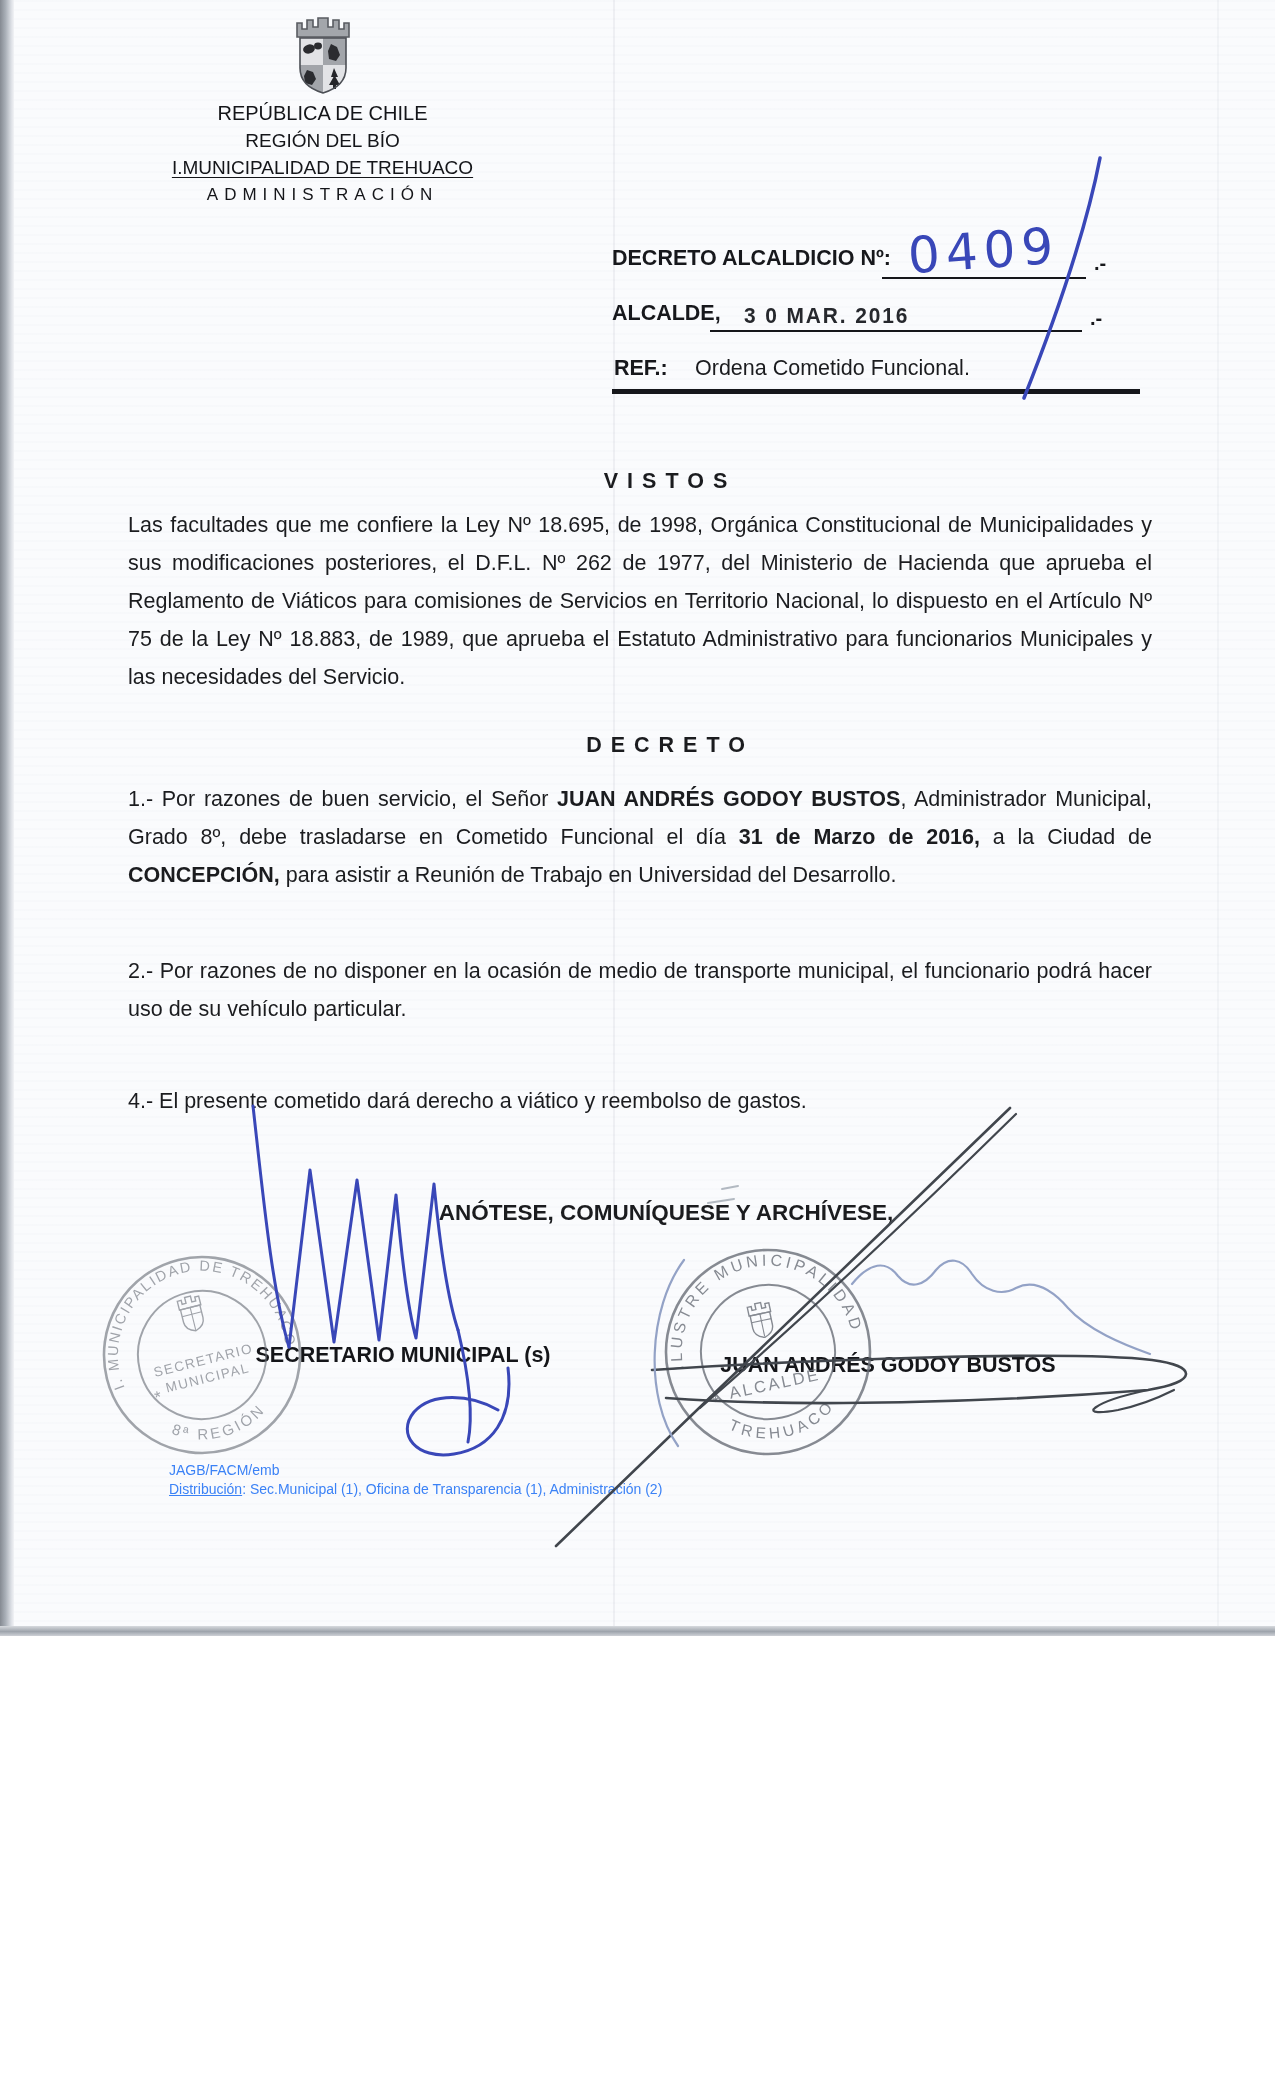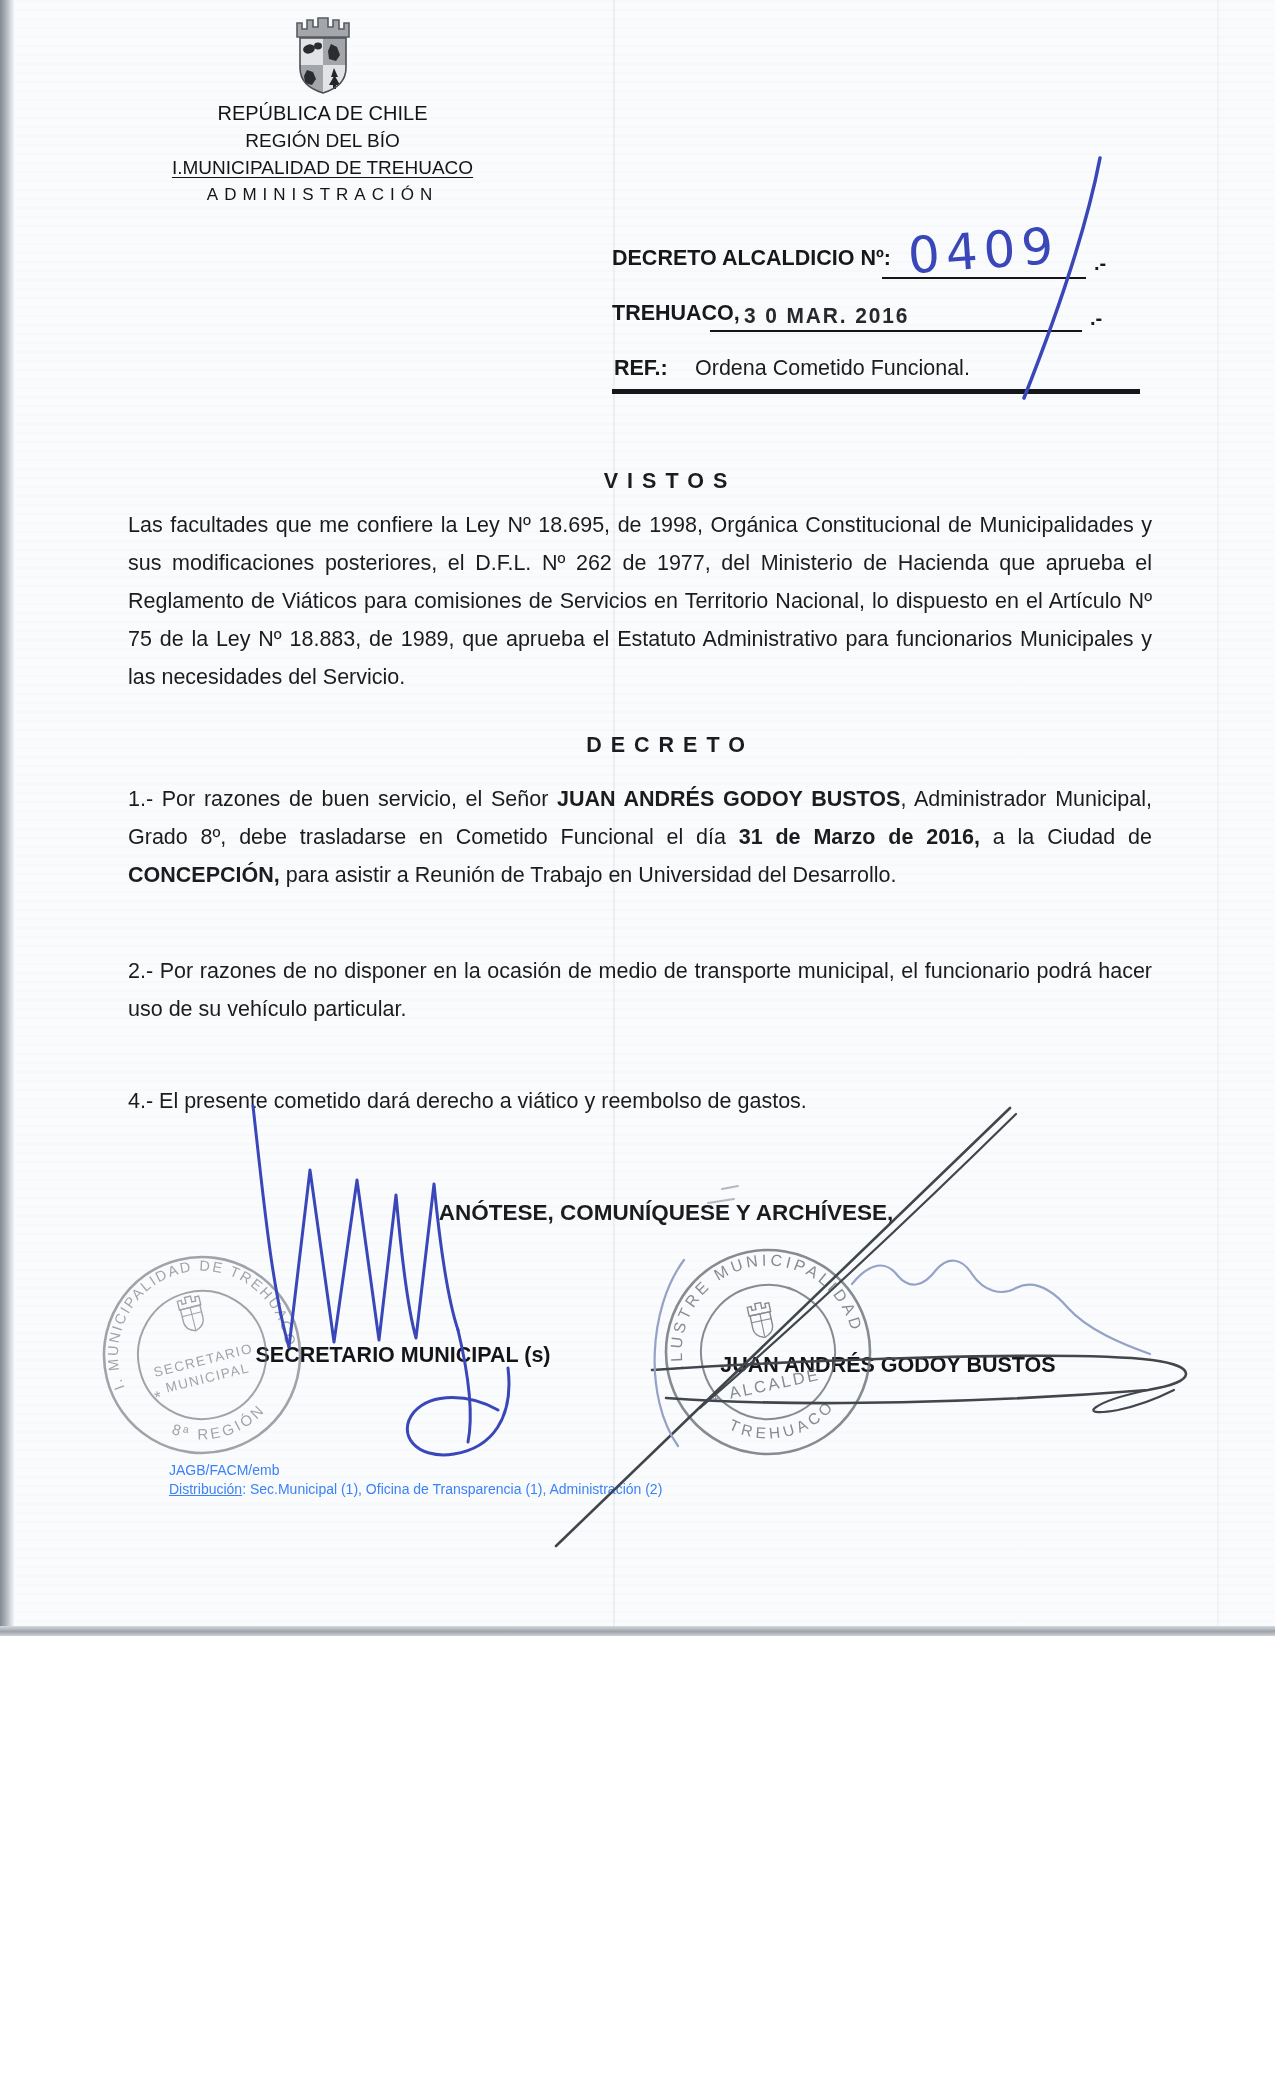--- a/index.html
+++ b/index.html
@@ -95,21 +95,21 @@
   <div class="lh-line lh-2">REGIÓN DEL BÍO</div>
   <div class="lh-line lh-3">I.MUNICIPALIDAD DE TREHUACO</div>
   <div class="lh-line lh-4">ADMINISTRACIÓN</div>
 </div>
 
 <div class="abs lbl" style="left:612px;top:246px;">DECRETO ALCALDICIO Nº:</div>
 <div class="abs u-line" style="left:882px;top:277px;width:204px;"></div>
 <div class="abs hand-number" style="left:908px;top:222px;">0409</div>
 <div class="abs suffix" style="left:1094px;top:252px;">.-</div>
 
-<div class="abs lbl" style="left:612px;top:301px;">TREHUACO,</div>
+<div class="abs lbl" style="left:612px;top:301px;">ALCALDE,</div>
 <div class="abs u-line" style="left:710px;top:330px;width:372px;"></div>
 <div class="abs date-stamp" style="left:744px;top:303px;">3 0 MAR. 2016</div>
 <div class="abs suffix" style="left:1090px;top:307px;">.-</div>
 
 <div class="abs lbl" style="left:614px;top:356px;">REF.:</div>
 <div class="abs plain" style="left:695px;top:356px;">Ordena Cometido Funcional.</div>
 <div class="abs ref-rule"></div>
 
 <div class="abs content heading" style="top:462px;">VISTOS</div>
 <div class="abs content just" style="top:506px;">Las facultades que me confiere la Ley Nº 18.695, de 1998, Orgánica Constitucional de Municipalidades y sus modificaciones posteriores, el D.F.L. Nº 262 de 1977, del Ministerio de Hacienda que aprueba el Reglamento de Viáticos para comisiones de Servicios en Territorio Nacional, lo dispuesto en el Artículo Nº 75 de la Ley Nº 18.883, de 1989, que aprueba el Estatuto Administrativo para funcionarios Municipales y las necesidades del Servicio.</div>

